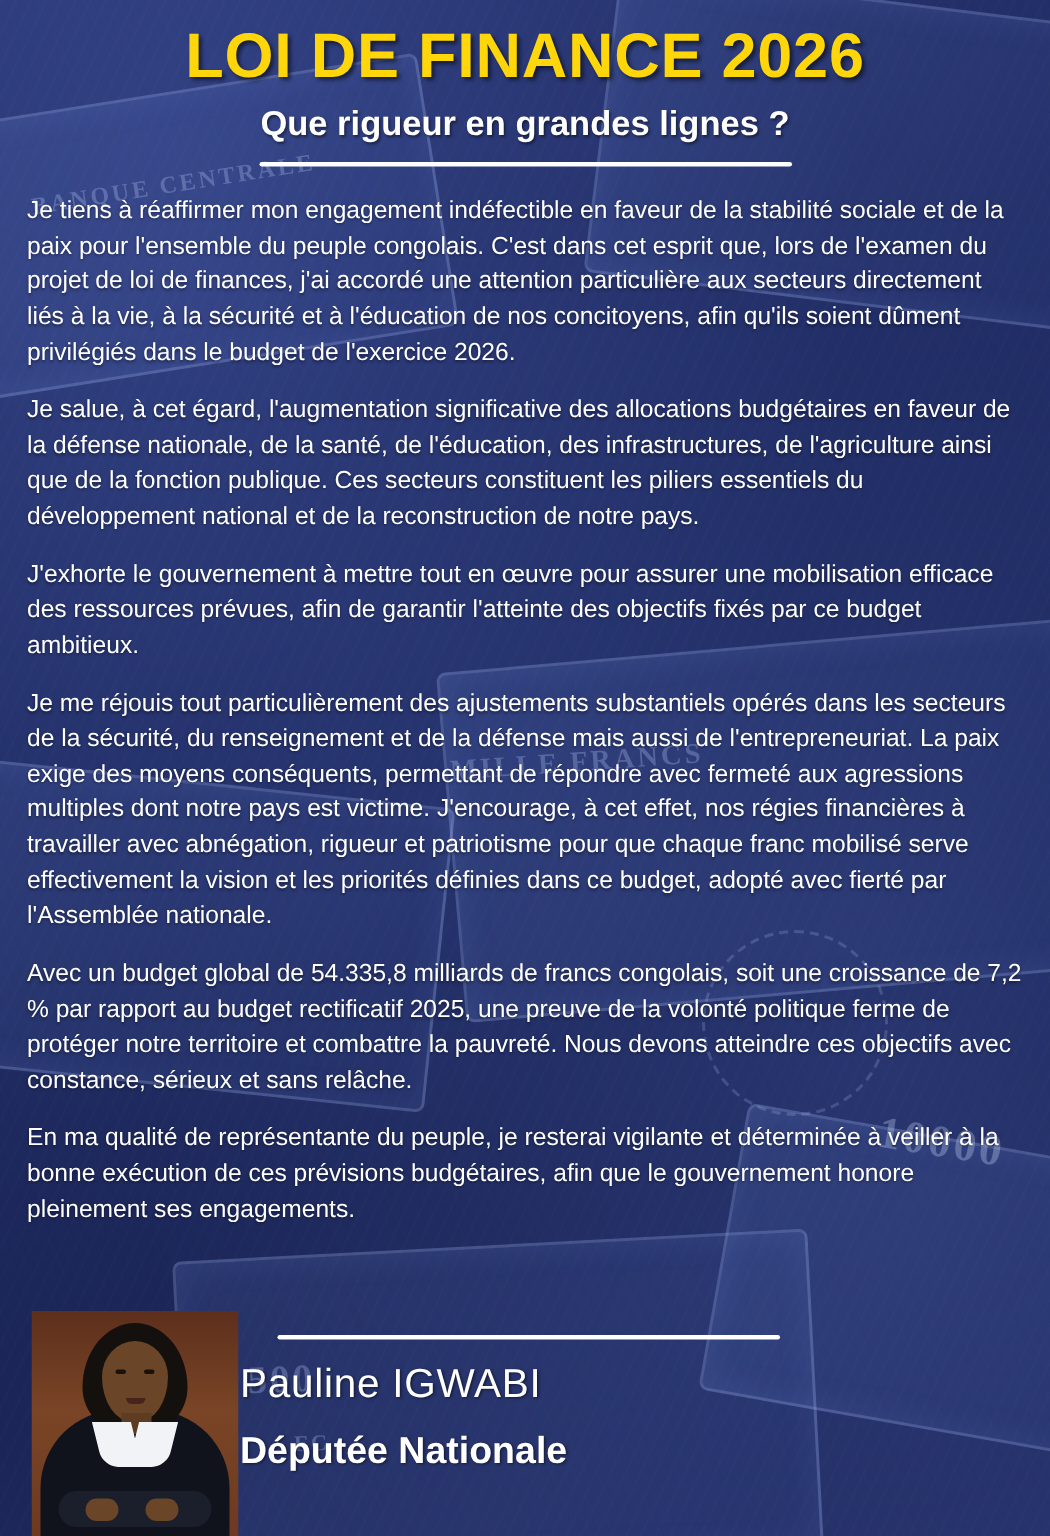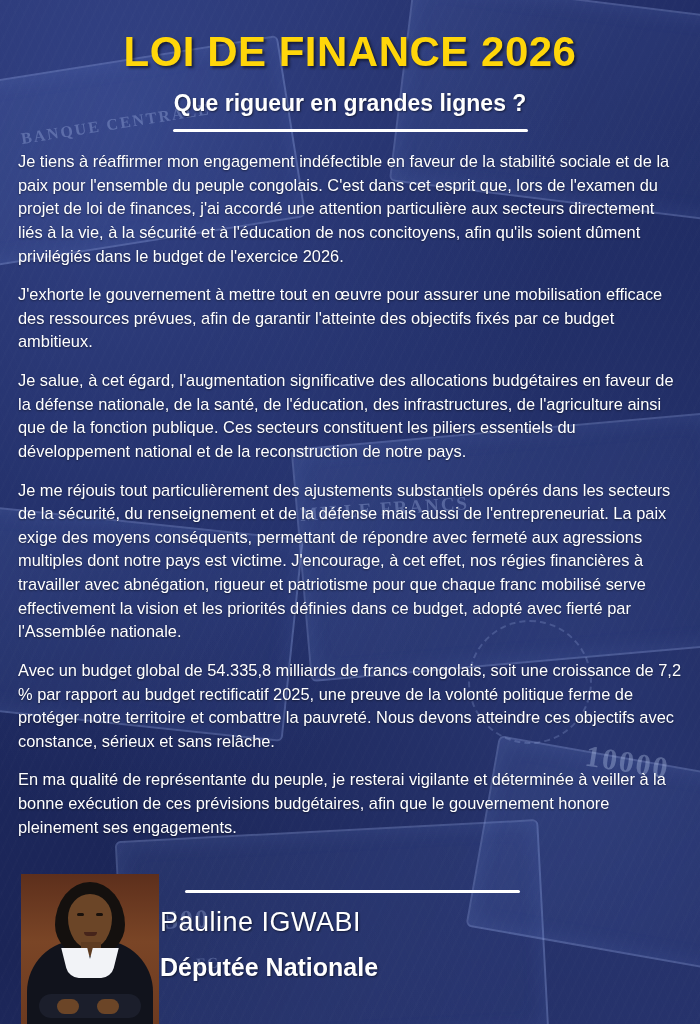--- a/index.html
+++ b/index.html
@@ -73,21 +73,21 @@
     pointer-events: none;
   }
 
   .content {
     position: relative;
     z-index: 3;
     padding: 0 14px;
   }
 
   .title {
-    margin: 16px;
+    margin: 1px;
     padding-top: 14px;
     text-align: center;
     color: #ffd60a;
     font-size: 42px;
     font-weight: bold;
     letter-spacing: 0.5px;
     text-shadow: 2px 2px 3px rgba(0,0,0,0.55);
     line-height: 1.05;
   }
   .subtitle {
@@ -260,22 +260,22 @@
   <div class="note-text nt4">FC</div>
   <div class="note-text nt5">BANQUE CENTRALE</div>
 
   <div class="content">
     <h1 class="title">LOI DE FINANCE 2026</h1>
     <h2 class="subtitle">Que rigueur en grandes lignes ?</h2>
     <div class="title-rule"></div>
 
     <div class="body-copy">
       <p>Je tiens à réaffirmer mon engagement indéfectible en faveur de la stabilité sociale et de la paix pour l'ensemble du peuple congolais. C'est dans cet esprit que, lors de l'examen du projet de loi de finances, j'ai accordé une attention particulière aux secteurs directement liés à la vie, à la sécurité et à l'éducation de nos concitoyens, afin qu'ils soient dûment privilégiés dans le budget de l'exercice 2026.</p>
+      <p>Je salue, à cet égard, l'augmentation significative des allocations budgétaires en faveur de la défense nationale, de la santé, de l'éducation, des infrastructures, de l'agriculture ainsi que de la fonction publique. Ces secteurs constituent les piliers essentiels du développement national et de la reconstruction de notre pays.</p>
       <p>J'exhorte le gouvernement à mettre tout en œuvre pour assurer une mobilisation efficace des ressources prévues, afin de garantir l'atteinte des objectifs fixés par ce budget ambitieux.</p>
-      <p>Je salue, à cet égard, l'augmentation significative des allocations budgétaires en faveur de la défense nationale, de la santé, de l'éducation, des infrastructures, de l'agriculture ainsi que de la fonction publique. Ces secteurs constituent les piliers essentiels du développement national et de la reconstruction de notre pays.</p>
       <p>Je me réjouis tout particulièrement des ajustements substantiels opérés dans les secteurs de la sécurité, du renseignement et de la défense mais aussi de l'entrepreneuriat. La paix exige des moyens conséquents, permettant de répondre avec fermeté aux agressions multiples dont notre pays est victime. J'encourage, à cet effet, nos régies financières à travailler avec abnégation, rigueur et patriotisme pour que chaque franc mobilisé serve effectivement la vision et les priorités définies dans ce budget, adopté avec fierté par l'Assemblée nationale.</p>
       <p>Avec un budget global de 54.335,8 milliards de francs congolais, soit une croissance de 7,2 % par rapport au budget rectificatif 2025, une preuve de la volonté politique ferme de protéger notre territoire et combattre la pauvreté. Nous devons atteindre ces objectifs avec constance, sérieux et sans relâche.</p>
       <p>En ma qualité de représentante du peuple, je resterai vigilante et déterminée à veiller à la bonne exécution de ces prévisions budgétaires, afin que le gouvernement honore pleinement ses engagements.</p>
     </div>
   </div>
 
   <div class="portrait">
     <div class="backdrop"></div>
     <div class="robe"></div>
     <div class="hair"></div>

